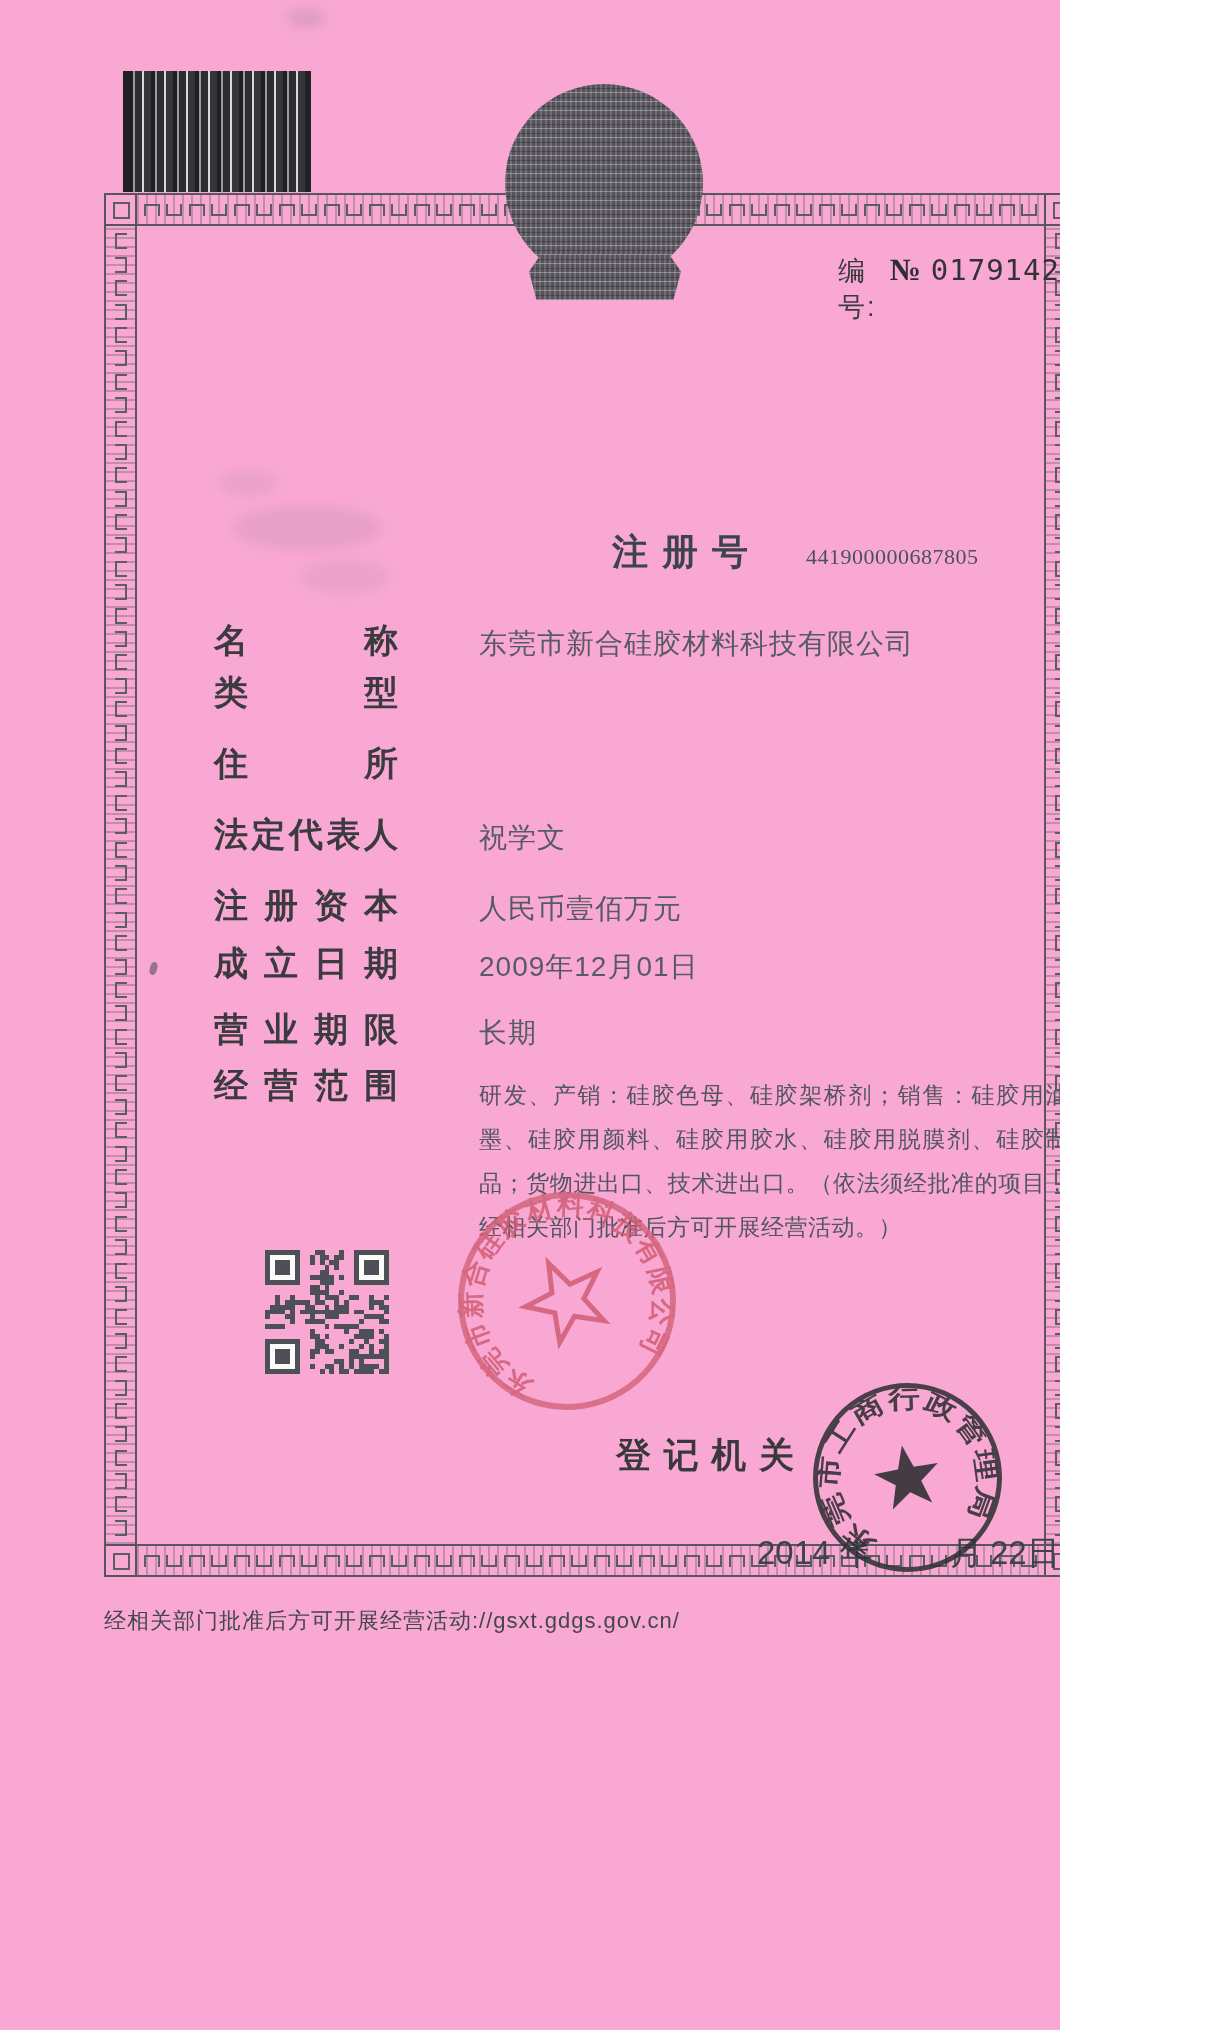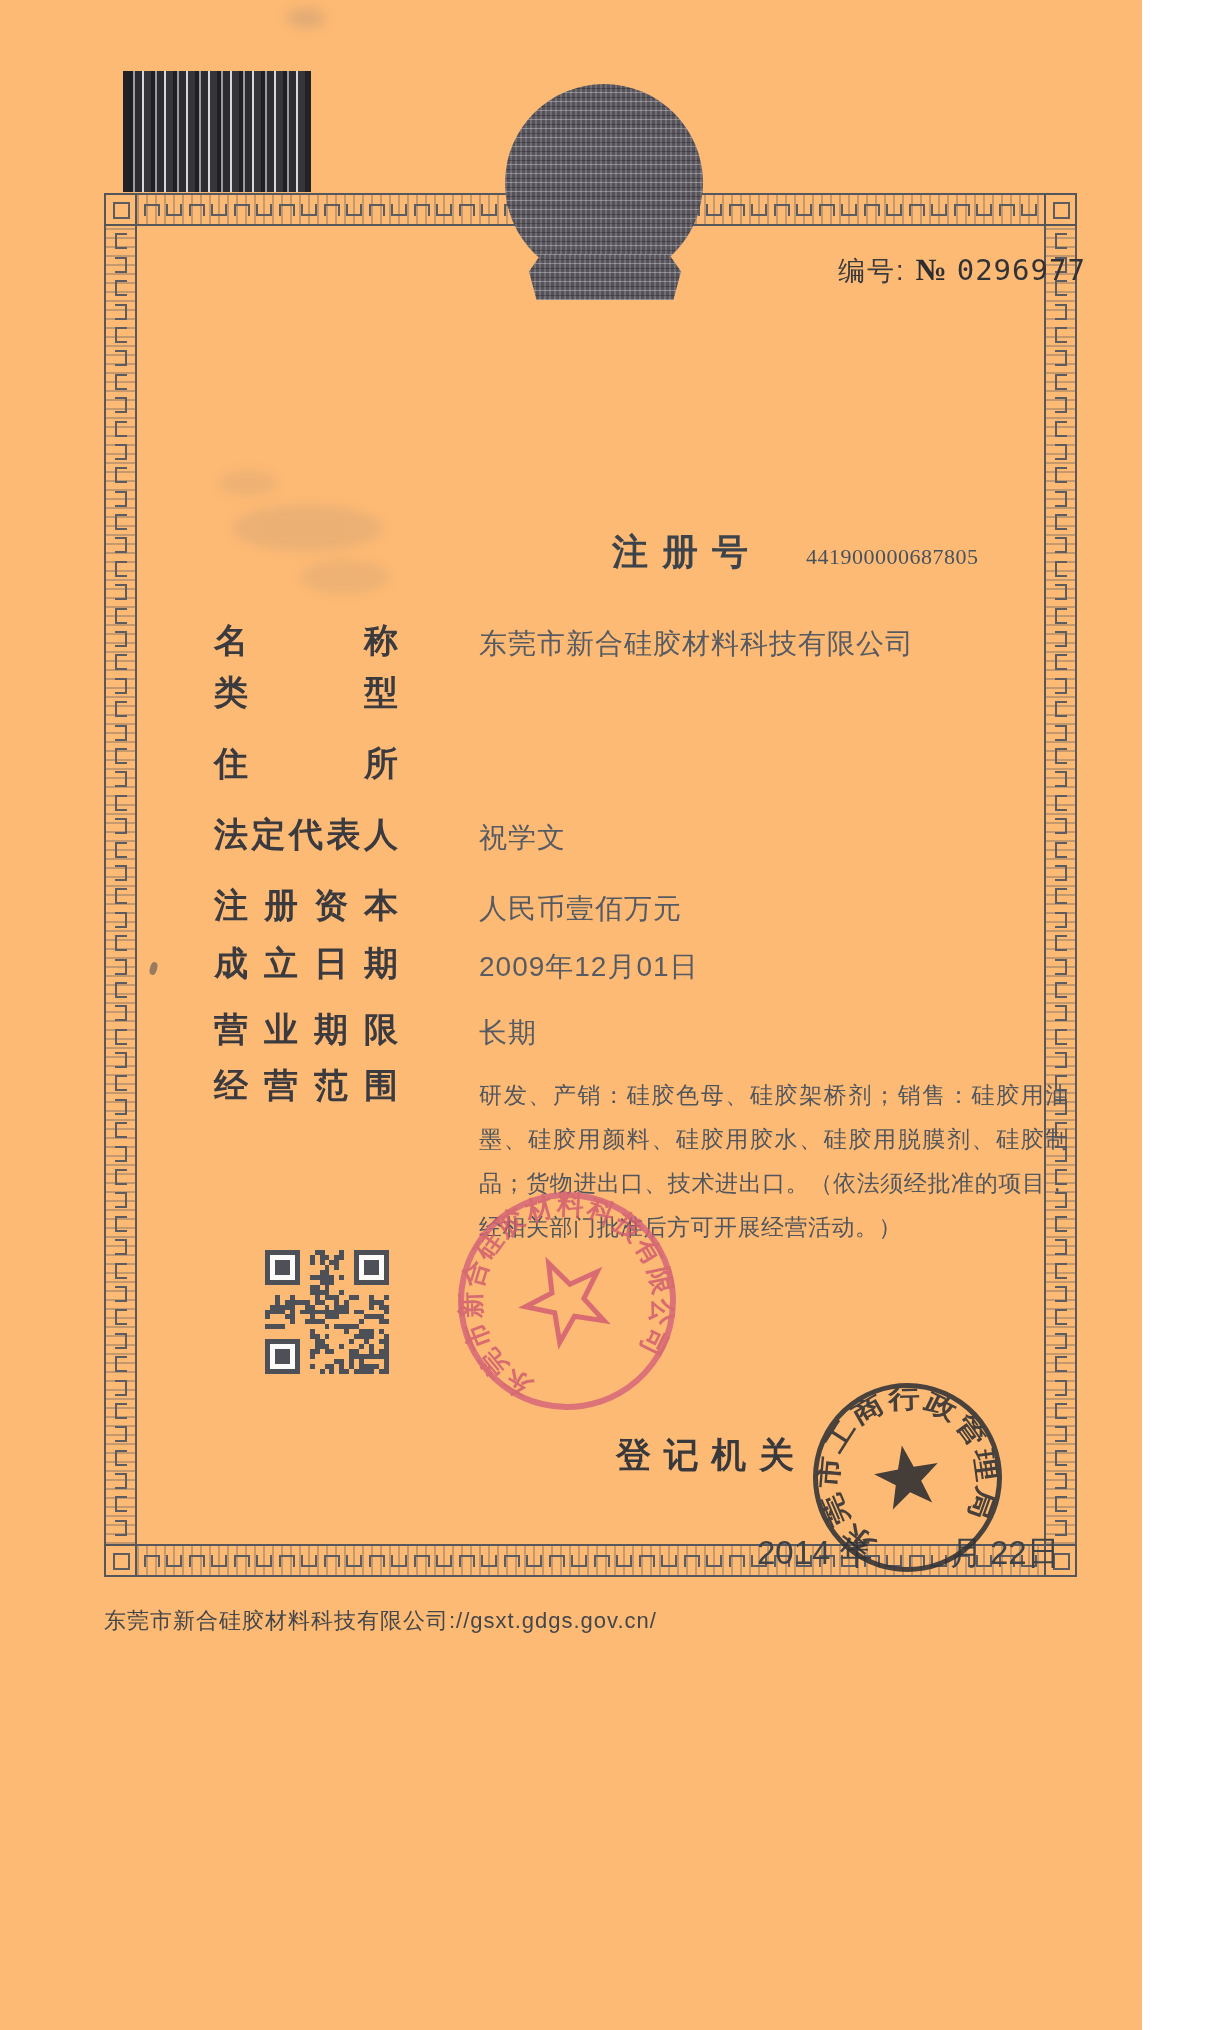--- a/index.html
+++ b/index.html
@@ -1,20 +1,20 @@
 <!DOCTYPE html>
 <html><head>
 <meta charset="utf-8">
 <style>
   * { margin:0; padding:0; box-sizing:border-box; }
   html,body { background:#ffffff; }
   body { font-family:"Liberation Sans", sans-serif; }
   .page {
-    position:relative; width:1142px; height:2030px;
-    background:#fdba74; overflow:hidden;
+    position:relative; width:1060px; height:2030px;
+    background:#f9a8d4; overflow:hidden;
   }
 
   
   .barcode {
     position:absolute; left:123px; top:71px; width:188px; height:121px;
     background-color:#3a3a3e;
     background-image:
       repeating-linear-gradient(90deg, #1f1f23 0 4px, #9a9aa0 4px 6px, #2c2c31 6px 13px, #d8d8db 13px 15px, #35353a 15px 22px),
       repeating-linear-gradient(0deg, rgba(255,255,255,.38) 0 2px, rgba(0,0,0,0) 2px 7px);
     border-left:6px solid #222226; border-right:6px solid #222226;
@@ -344,21 +344,21 @@
       <span class="hk hk-b"></span>
     </div>
   <div class="corner corner-tl"></div>
   <div class="corner corner-tr"></div>
   <div class="corner corner-bl"></div>
   <div class="corner corner-br"></div>
 
   <div class="serial">
     <span class="serial-label">编号:</span>
     <span class="serial-symbol">№</span>
-    <span class="serial-number">0296977</span>
+    <span class="serial-number">0179142</span>
   </div>
 
 
   <div class="regno">
     <span class="regno-label">注册号</span>
     <span class="regno-number">441900000687805</span>
   </div>
 
   <div class="fields" id="fields">
       <div class="field-row">
@@ -651,15 +651,15 @@
 
   <svg class="authority-seal" viewBox="0 0 195 195">
     <circle cx="97.5" cy="97.5" r="92" fill="none" stroke="#323236" stroke-width="5"></circle>
     <path id="asealArc" d="M57.3,154.8 A70,70 0 1 1 137.7,154.8" fill="none"></path>
     <text font-size="25" font-weight="700" fill="#2f2f33" letter-spacing="2">
       <textPath href="#asealArc" startOffset="0" textLength="340" lengthAdjust="spacingAndGlyphs">东莞市工商行政管理局</textPath>
     </text>
     <path d="M97.5,65 L105.5,88 L129.8,88.5 L110.4,103.2 L117.5,126.5 L97.5,112.6 L77.5,126.5 L84.6,103.2 L65.2,88.5 L89.5,88 Z" fill="#2c2c30"></path>
   </svg>
 
-  <div class="footer-left">东莞市新合硅胶材料科技有限公司://gsxt.gdgs.gov.cn/</div>
+  <div class="footer-left">经相关部门批准后方可开展经营活动://gsxt.gdgs.gov.cn/</div>
 
 </div>
 
 </body></html>

